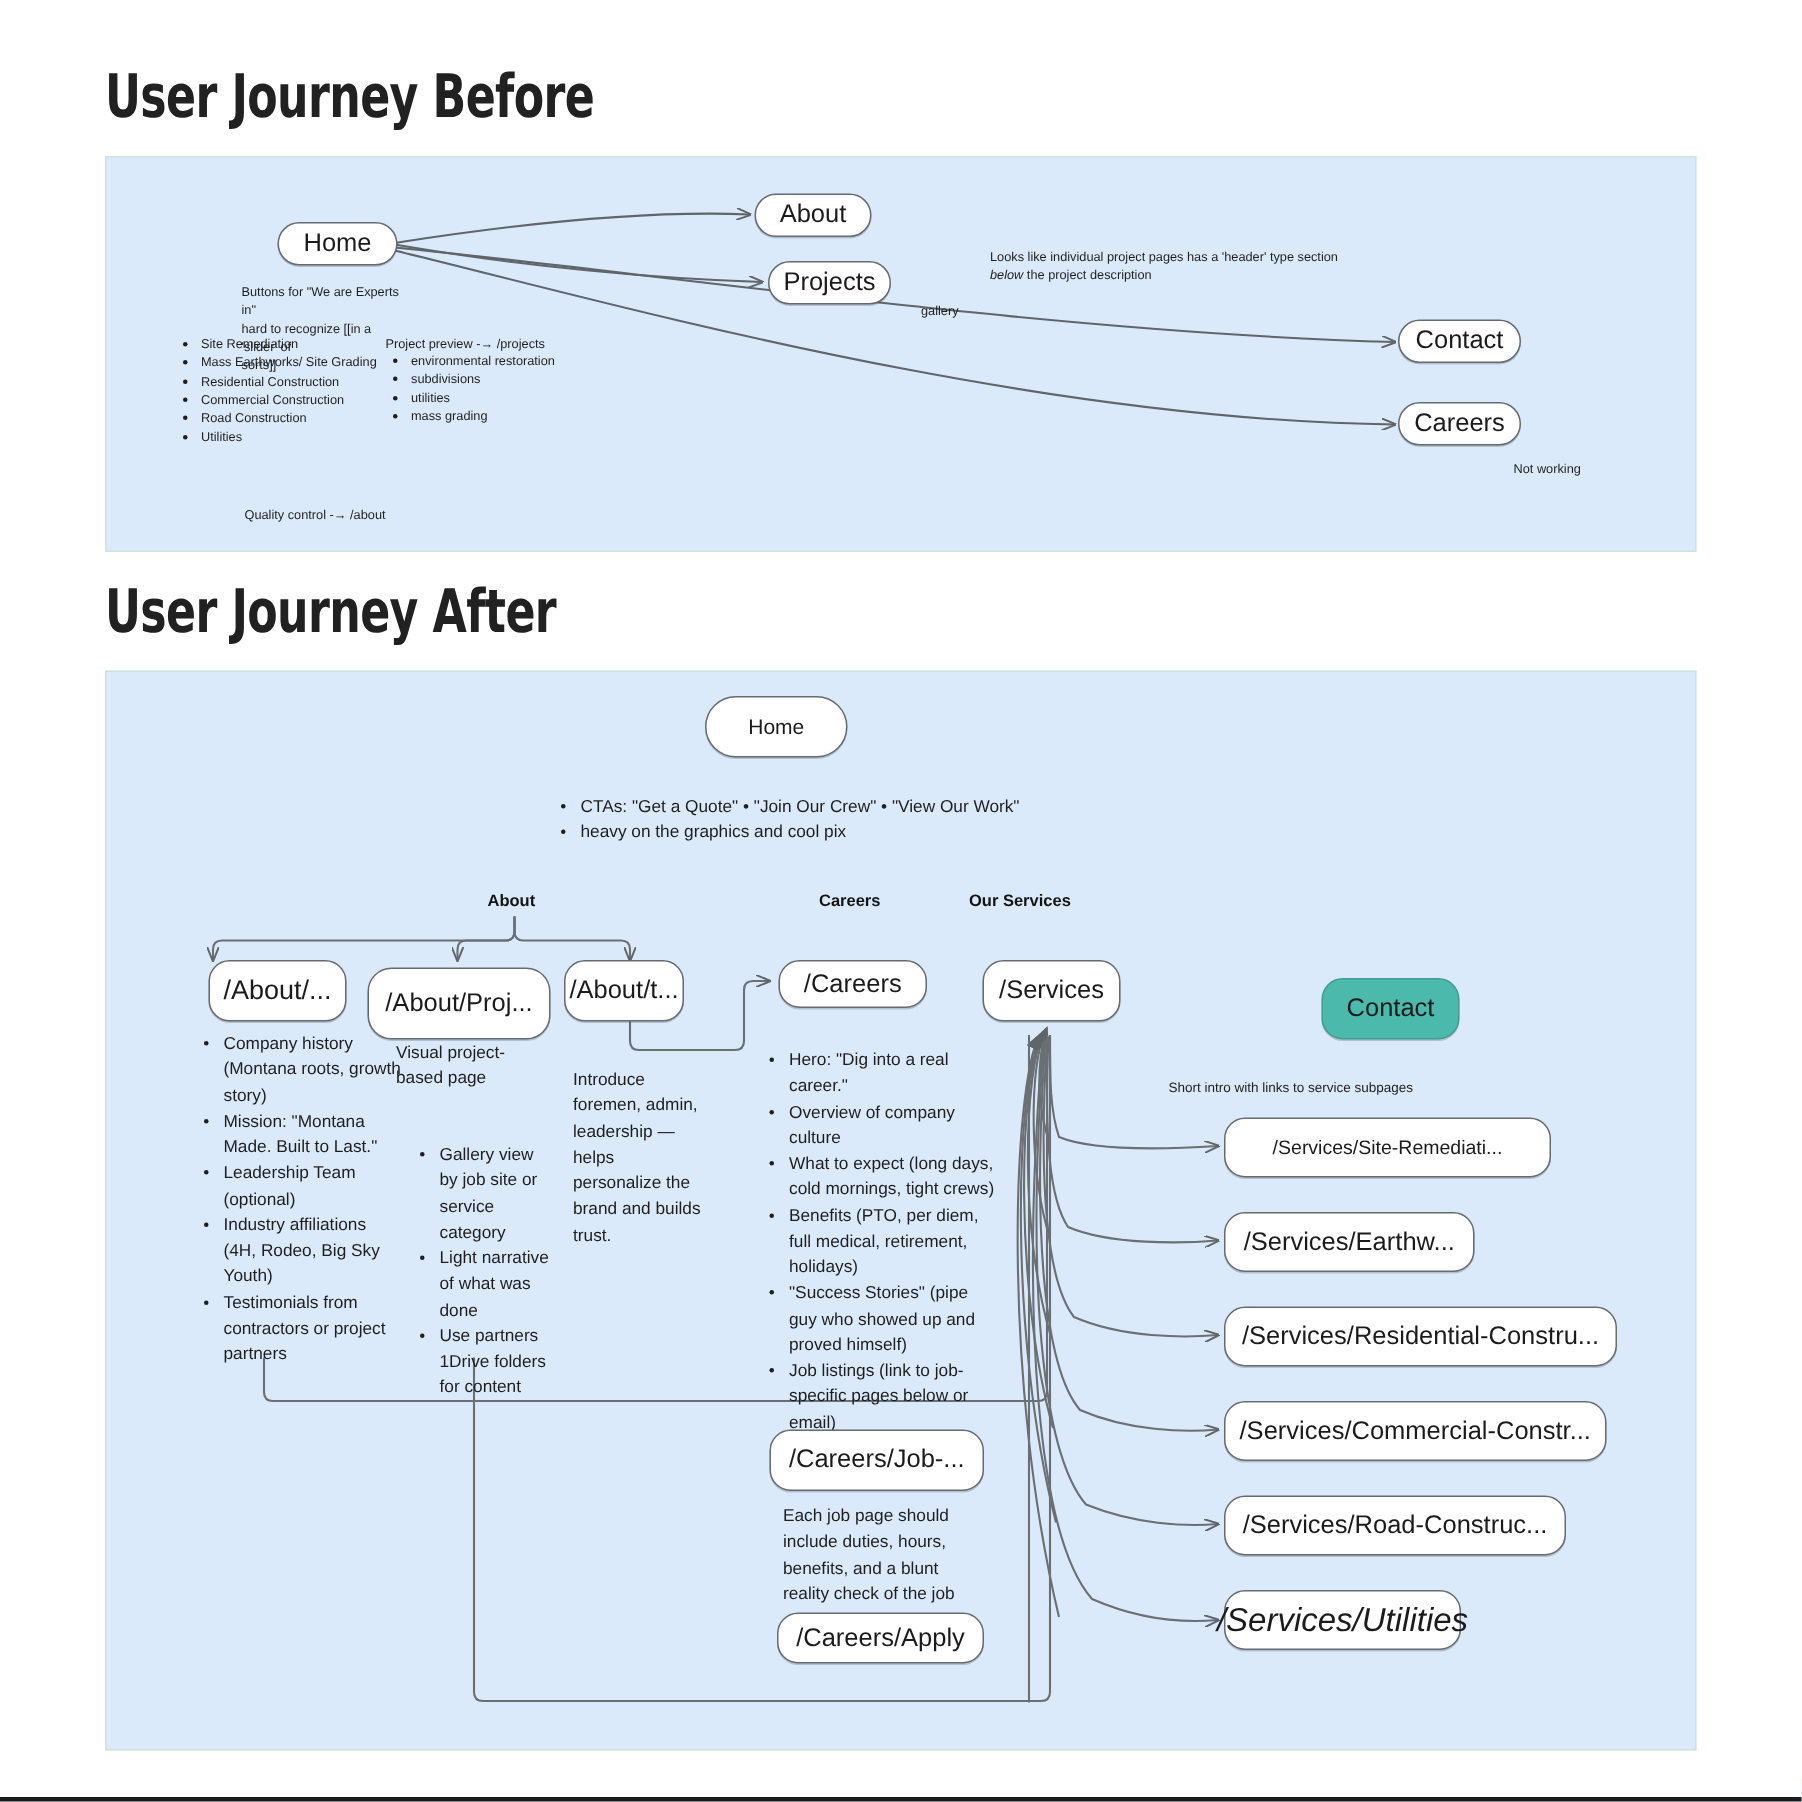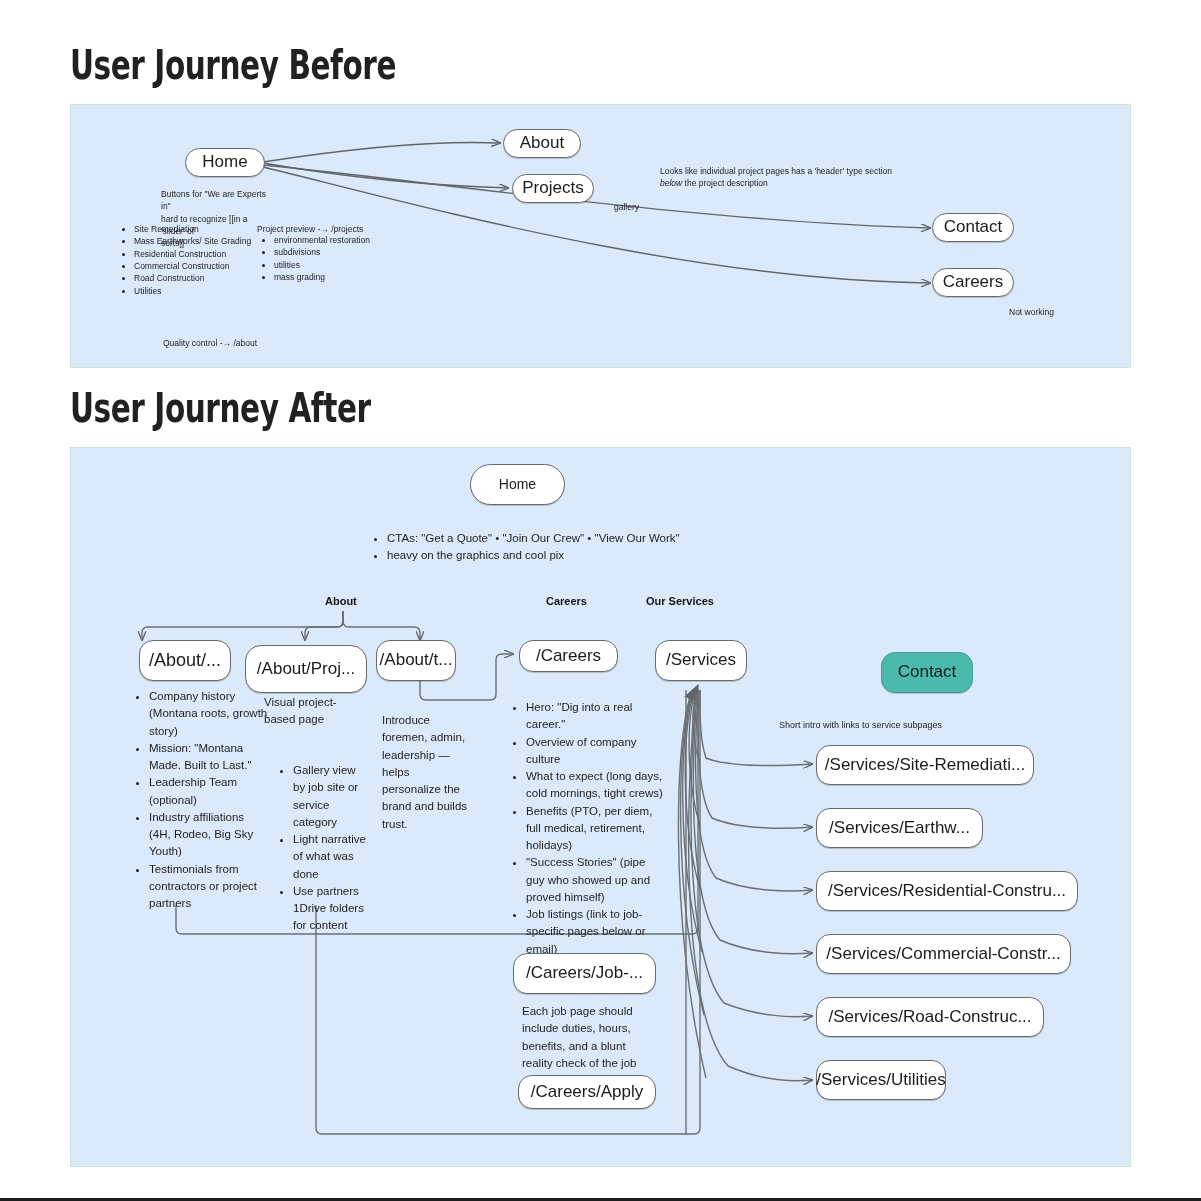--- a/index.html
+++ b/index.html
@@ -201,20 +201,20 @@
     </ul>
 
   <div class="node" style="left:513px;top:953px;width:143px;height:41px;border-radius:14px;font-size:17px;">/Careers/Job-...</div>
 
   <div class="txt mid" style="left:522px;top:1003px;width:137px;">Each job page should include duties, hours, benefits, and a blunt reality check of the job</div>
 
   <div class="node" style="left:518px;top:1075px;width:138px;height:34px;border-radius:14px;font-size:17px;">/Careers/Apply</div>
 
   <div class="txt small" style="left:779px;top:719px;width:260px;font-size:9px;">Short intro with links to service subpages</div>
 
-  <div class="node" style="left:816px;top:745px;width:218px;height:40px;border-radius:14px;font-size:17px;">/Services/Site-Remediati...</div>
+  <div class="node" style="left:816px;top:745px;width:218px;height:40px;border-radius:14px;font-size:13px;">/Services/Site-Remediati...</div>
   <div class="node" style="left:816px;top:808px;width:167px;height:40px;border-radius:14px;font-size:17px;">/Services/Earthw...</div>
   <div class="node" style="left:816px;top:871px;width:262px;height:40px;border-radius:14px;font-size:17px;">/Services/Residential-Constru...</div>
   <div class="node" style="left:816px;top:934px;width:255px;height:40px;border-radius:14px;font-size:17px;">/Services/Commercial-Constr...</div>
   <div class="node" style="left:816px;top:997px;width:228px;height:40px;border-radius:14px;font-size:17px;">/Services/Road-Construc...</div>
-  <div class="node" style="left:816px;top:1060px;width:130px;height:40px;border-radius:14px;font-size:17px;">/Services/Utilities</div>
+  <div class="node" style="left:816px;top:1060px;width:158px;height:40px;border-radius:14px;font-size:22px;font-style:italic;">/Services/Utilities</div>
 
 </div>
 
 </body></html>

